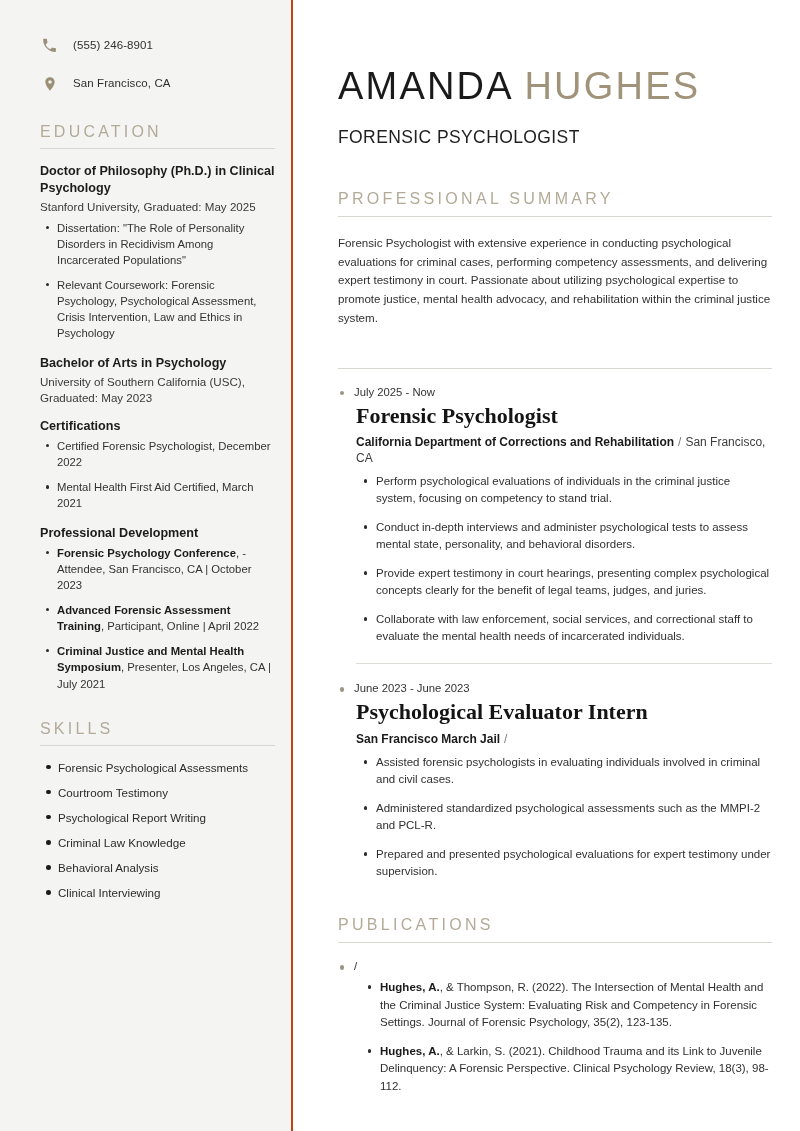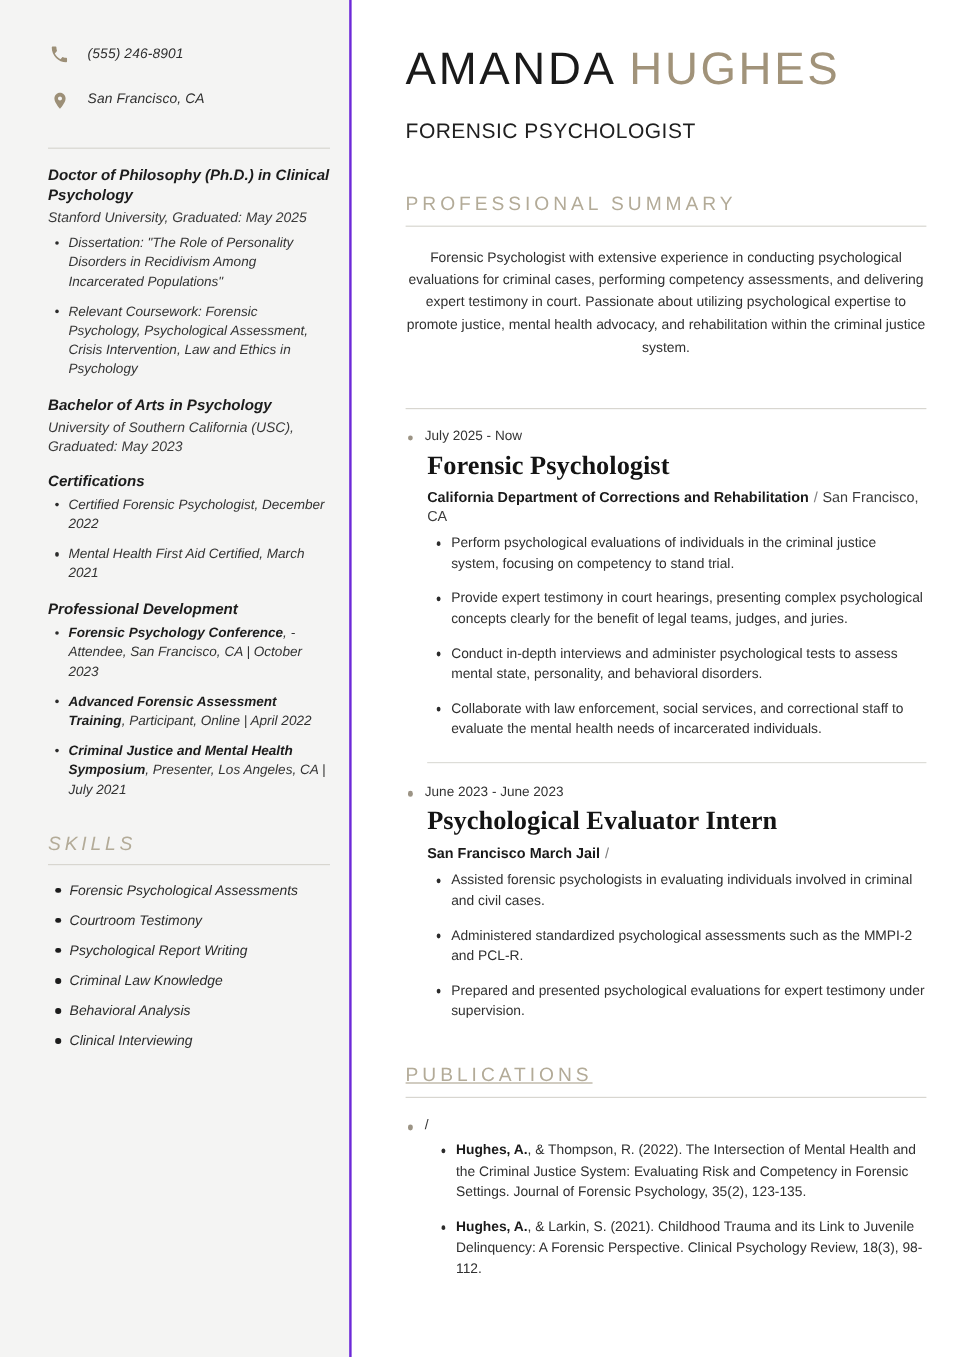--- a/index.html
+++ b/index.html
@@ -22,24 +22,23 @@
     height: 1131px;
     display: flex;
     background: #ffffff;
   }
 
   
   .sidebar {
     width: 293px;
     min-width: 293px;
     background: #f4f4f3;
-    border-right: 2px solid #6d28d9;
+    border-right: 2px solid #c2410c;
     box-sizing: border-box;
     padding: 36px 16px 20px 40px;
-    font-style: italic;
   }
 
   .contact-list {
     margin: 0 0 30px 0;
     padding: 0;
     list-style: none;
   }
   .contact-item {
     display: flex;
     align-items: center;
@@ -144,20 +143,21 @@
     height: 4.6px;
     border-radius: 50%;
     background: #1c1c1c;
   }
 
   
   .main {
     flex: 1;
     box-sizing: border-box;
     padding: 39px 28px 20px 45px;
+    margin-top: 28px;
   }
 
   .name {
     font-size: 38px;
     font-weight: 300;
     letter-spacing: 2.2px;
     line-height: 1.05;
     margin: 0 0 20px 0;
     color: #1a1a1a;
     white-space: nowrap;
@@ -184,21 +184,20 @@
     border: 0;
     border-top: 1px solid #d8d6d0;
     margin: 0 0 17px 0;
   }
 
   .summary {
     font-size: 11.6px;
     line-height: 1.62;
     color: #303030;
     margin: 0 0 40px 0;
-    text-align: center;
   }
 
   .exp-entry { position: relative; }
   .exp-dates {
     position: relative;
     font-size: 11.3px;
     color: #333333;
     padding-left: 16px;
     margin-bottom: 5px;
   }
@@ -251,21 +250,21 @@
     border-radius: 50%;
     background: #2b2b2b;
   }
 
   .exp-divider {
     border: 0;
     border-top: 1px solid #ddddd8;
     margin: 18px 0 18px 18px;
   }
 
-  .section-gap { margin-top: 36px; text-decoration: underline; }
+  .section-gap { margin-top: 36px; }
 
   .pub-group-marker {
     position: relative;
     font-size: 11.5px;
     color: #333;
     padding-left: 16px;
     margin-bottom: 7px;
   }
   .pub-group-marker::before {
     content: "";
@@ -320,20 +319,21 @@
       <li class="contact-item">
         <span class="contact-icon">
           <svg width="16" height="16" viewBox="0 0 24 24" fill="currentColor">
             <path d="M12 2c-3.9 0-7 3.1-7 7 0 5.2 7 13 7 13s7-7.8 7-13c0-3.9-3.1-7-7-7zm0 9.5c-1.4 0-2.5-1.1-2.5-2.5S10.6 6.5 12 6.5 14.5 7.6 14.5 9 13.4 11.5 12 11.5z"></path>
           </svg>
         </span>
         <span class="contact-text">San Francisco, CA</span>
       </li>
     </ul>
 
+    <h2 class="side-section-title">EDUCATION</h2>
     <hr class="side-rule">
 
     <div class="edu-block">
       <div class="edu-degree">Doctor of Philosophy (Ph.D.) in Clinical Psychology</div>
       <div class="edu-meta">Stanford University, Graduated: May 2025</div>
       <ul class="side-bullets">
         <li>Dissertation: "The Role of Personality Disorders in Recidivism Among Incarcerated Populations"</li>
         <li>Relevant Coursework: Forensic Psychology, Psychological Assessment, Crisis Intervention, Law and Ethics in Psychology</li>
       </ul>
     </div>
@@ -383,22 +383,22 @@
     <hr class="main-rule">
 
     <div class="exp-entry">
       <div class="exp-dates">July 2025 - Now</div>
       <div class="exp-role">Forensic Psychologist</div>
       <div class="exp-org">
         <span class="org">California Department of Corrections and Rehabilitation</span><span class="sep">/</span><span class="loc">San Francisco, CA</span>
       </div>
       <ul class="exp-bullets">
         <li>Perform psychological evaluations of individuals in the criminal justice system, focusing on competency to stand trial.</li>
+        <li>Conduct in-depth interviews and administer psychological tests to assess mental state, personality, and behavioral disorders.</li>
         <li>Provide expert testimony in court hearings, presenting complex psychological concepts clearly for the benefit of legal teams, judges, and juries.</li>
-        <li>Conduct in-depth interviews and administer psychological tests to assess mental state, personality, and behavioral disorders.</li>
         <li>Collaborate with law enforcement, social services, and correctional staff to evaluate the mental health needs of incarcerated individuals.</li>
       </ul>
     </div>
 
     <hr class="exp-divider">
 
     <div class="exp-entry">
       <div class="exp-dates">June 2023 - June 2023</div>
       <div class="exp-role">Psychological Evaluator Intern</div>
       <div class="exp-org">

